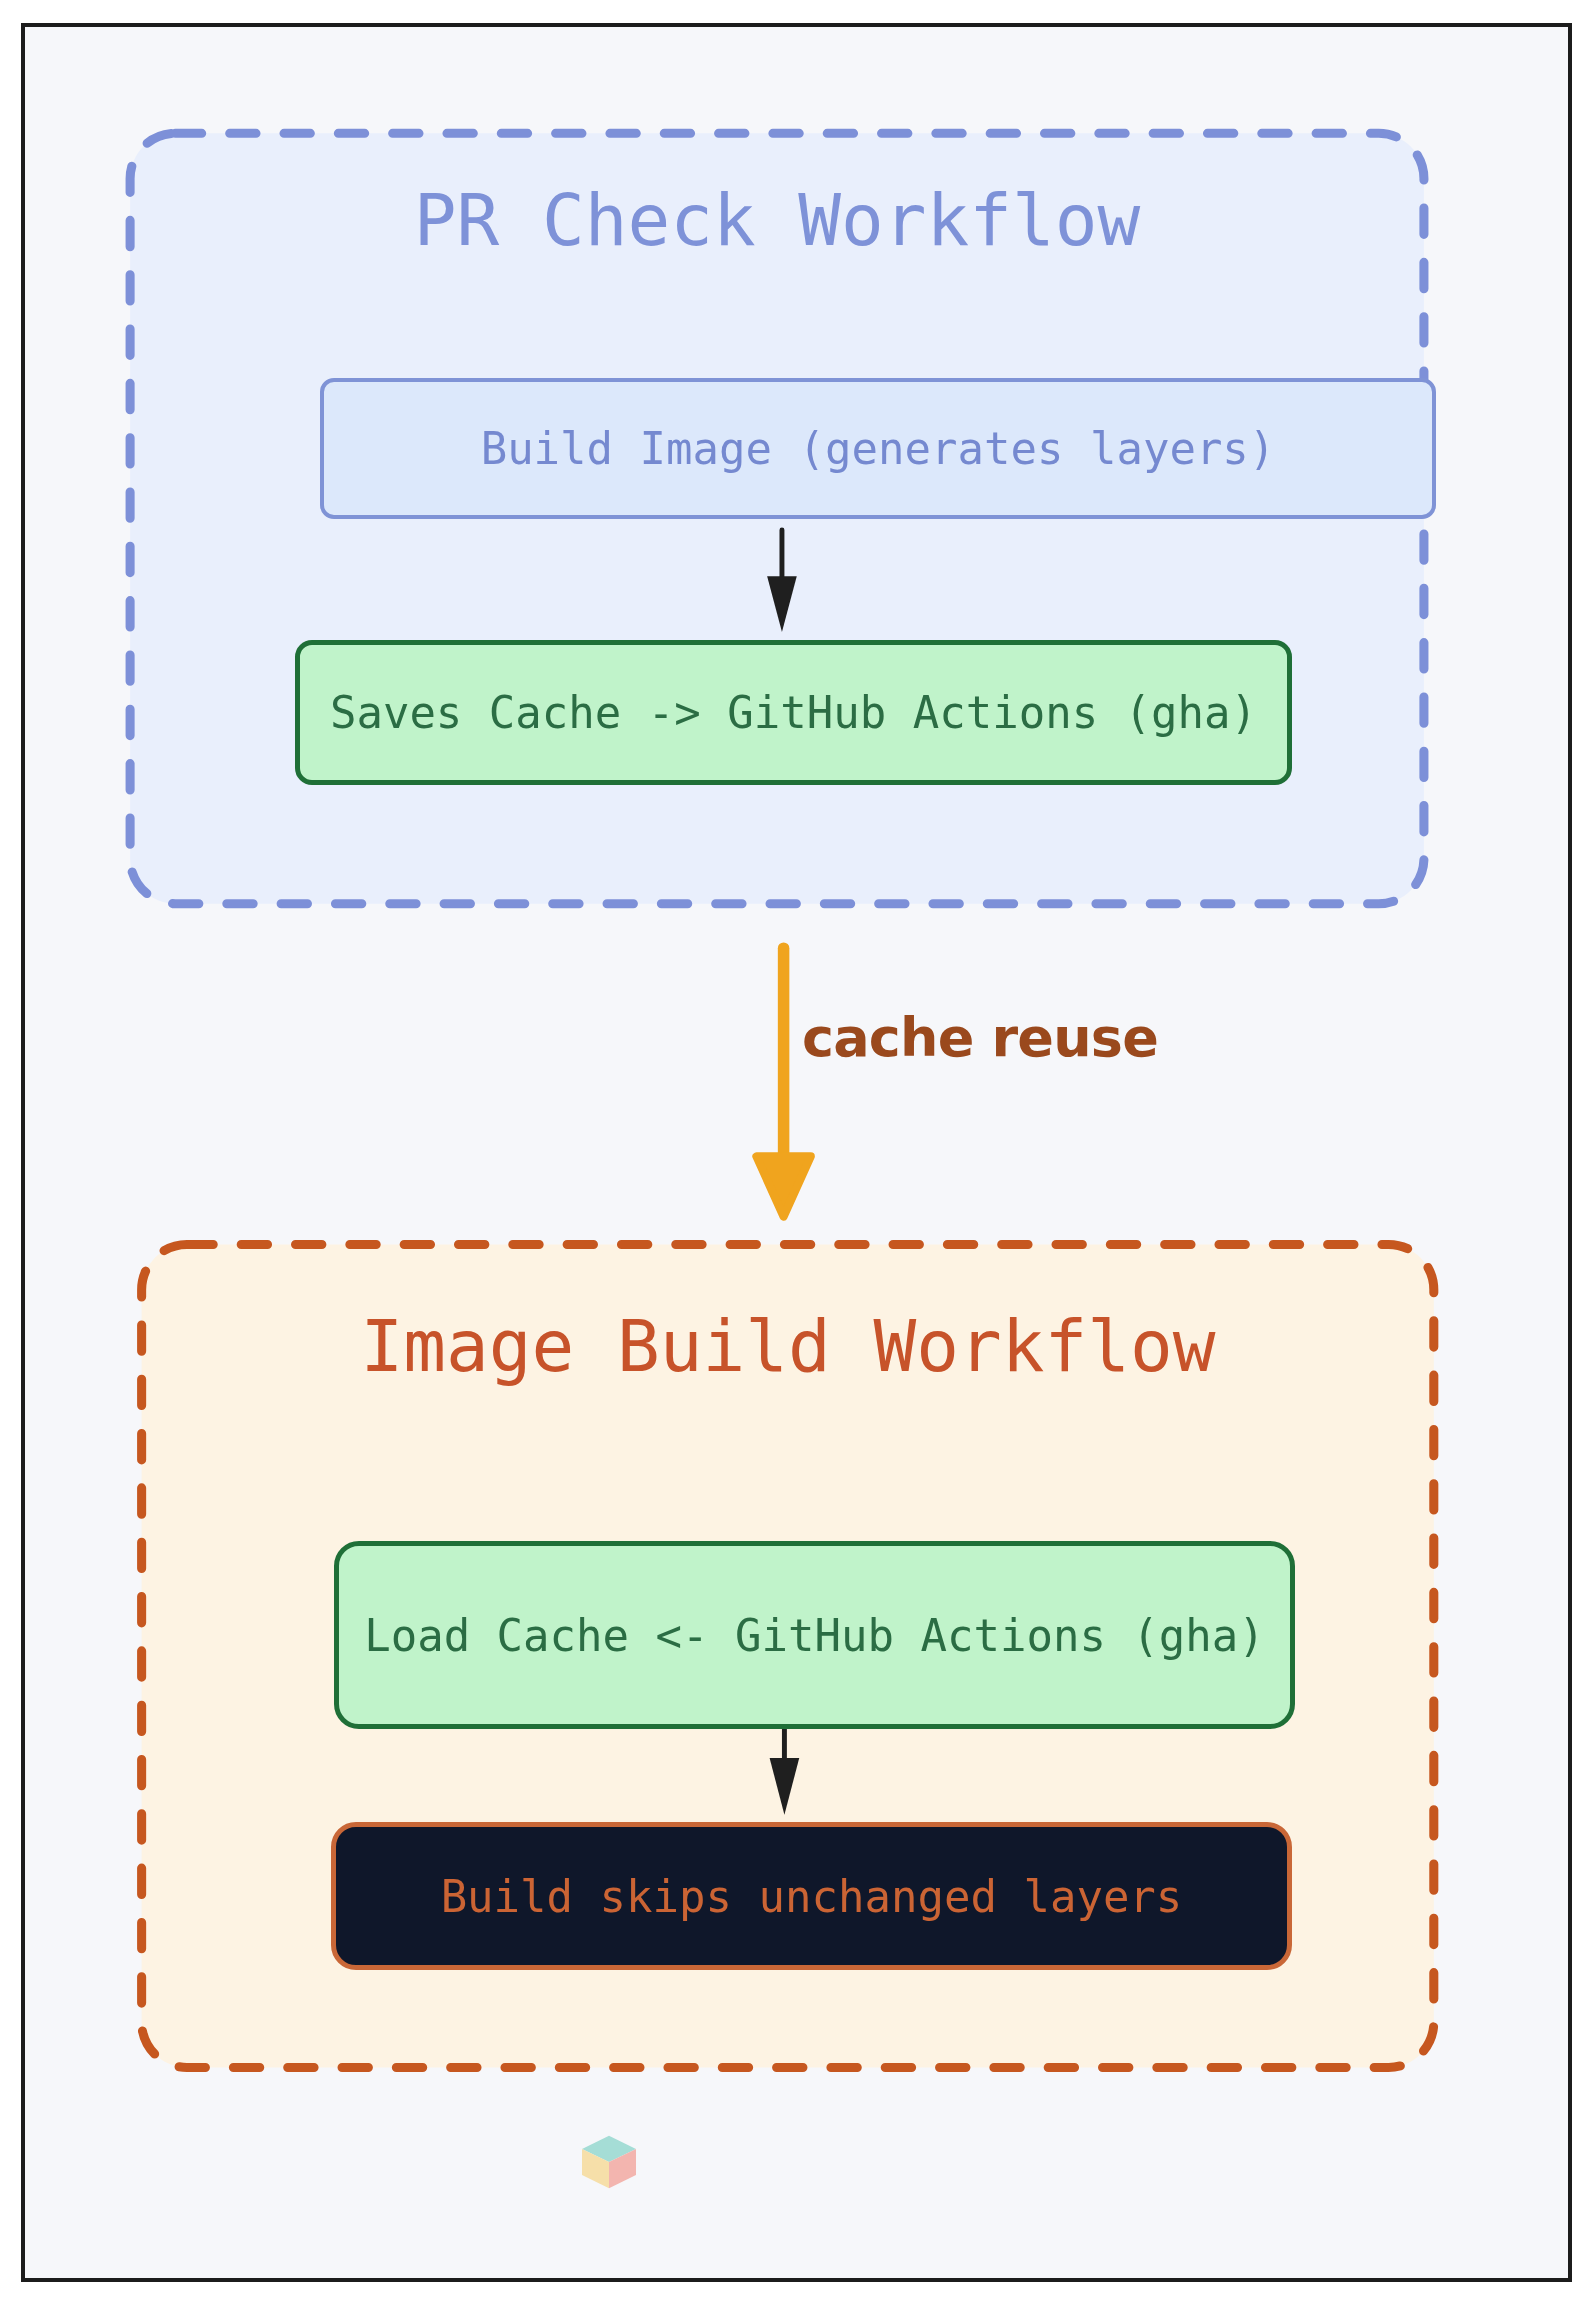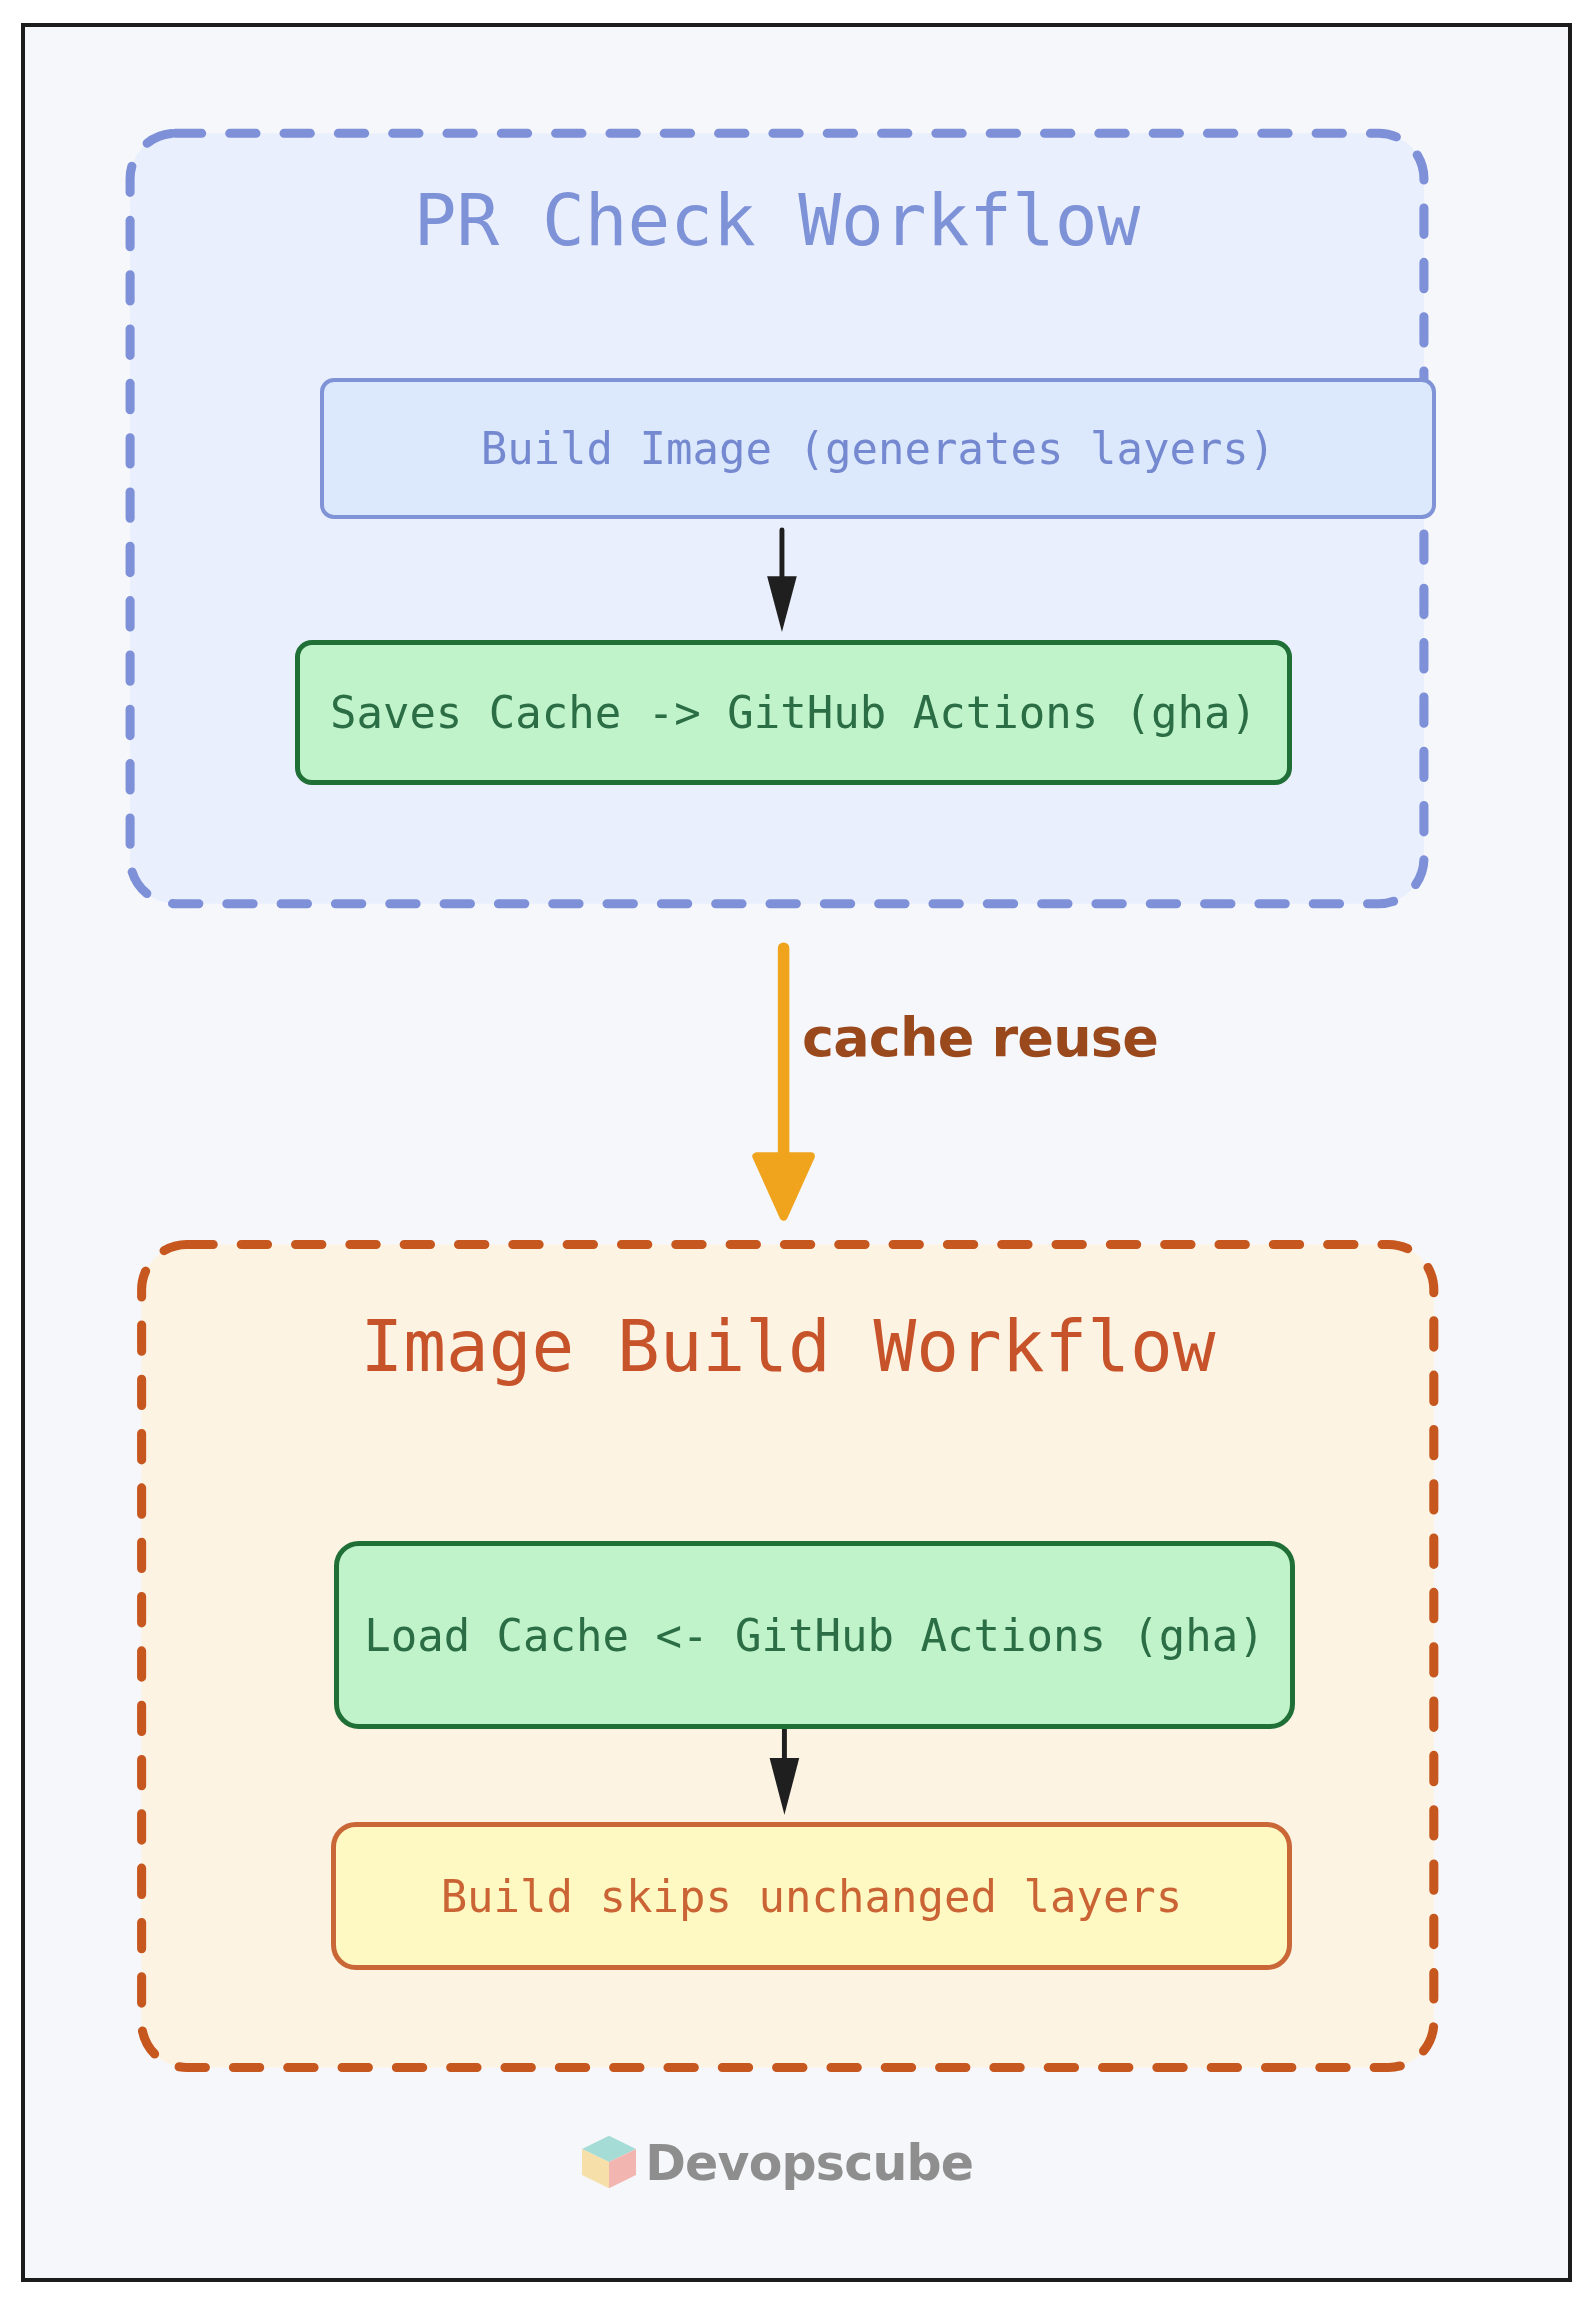--- a/index.html
+++ b/index.html
@@ -94,23 +94,22 @@
 <div class="node box-build-image" style="background-color: rgb(220, 232, 251); border-color: rgb(127, 147, 214); color: rgb(117, 137, 208);">Build Image (generates layers)</div>
 
 <div class="node box-saves-cache" style="background-color: rgb(192, 243, 202); border-color: rgb(31, 111, 55); color: rgb(43, 109, 68);">Saves Cache -&gt; GitHub Actions (gha)</div>
 
 <div class="cache-reuse-label" style="color: rgb(154, 73, 29);">cache reuse</div>
 
 <div class="group-title title-ib" style="color: rgb(199, 83, 42);">Image Build Workflow</div>
 
 <div class="node box-load-cache" style="background-color: rgb(192, 243, 202); border-color: rgb(31, 111, 55); color: rgb(43, 109, 68);">Load Cache &lt;- GitHub Actions (gha)</div>
 
-<div class="node box-build-skips" style="background-color: #fef9c3; border-color: rgb(201, 103, 55); color: rgb(203, 100, 52);">Build skips unchanged layers</div>
+<div class="node box-build-skips" style="background-color: #0f172a; border-color: rgb(201, 103, 55); color: rgb(203, 100, 52);">Build skips unchanged layers</div>
 
 <div class="logo">
   <svg width="56" height="54" viewBox="0 0 68 66">
     <polygon points="34,1 67,17 34,33 1,17" fill="#a5ddd6"></polygon>
     <polygon points="1,17 34,33 34,65 1,49" fill="#f6dfa9"></polygon>
     <polygon points="34,33 67,17 67,49 34,65" fill="#f3b5af"></polygon>
   </svg>
-  <span class="logo-text" style="color: rgb(142, 142, 142);">Devopscube</span>
 </div>
 
 
 </body></html>

